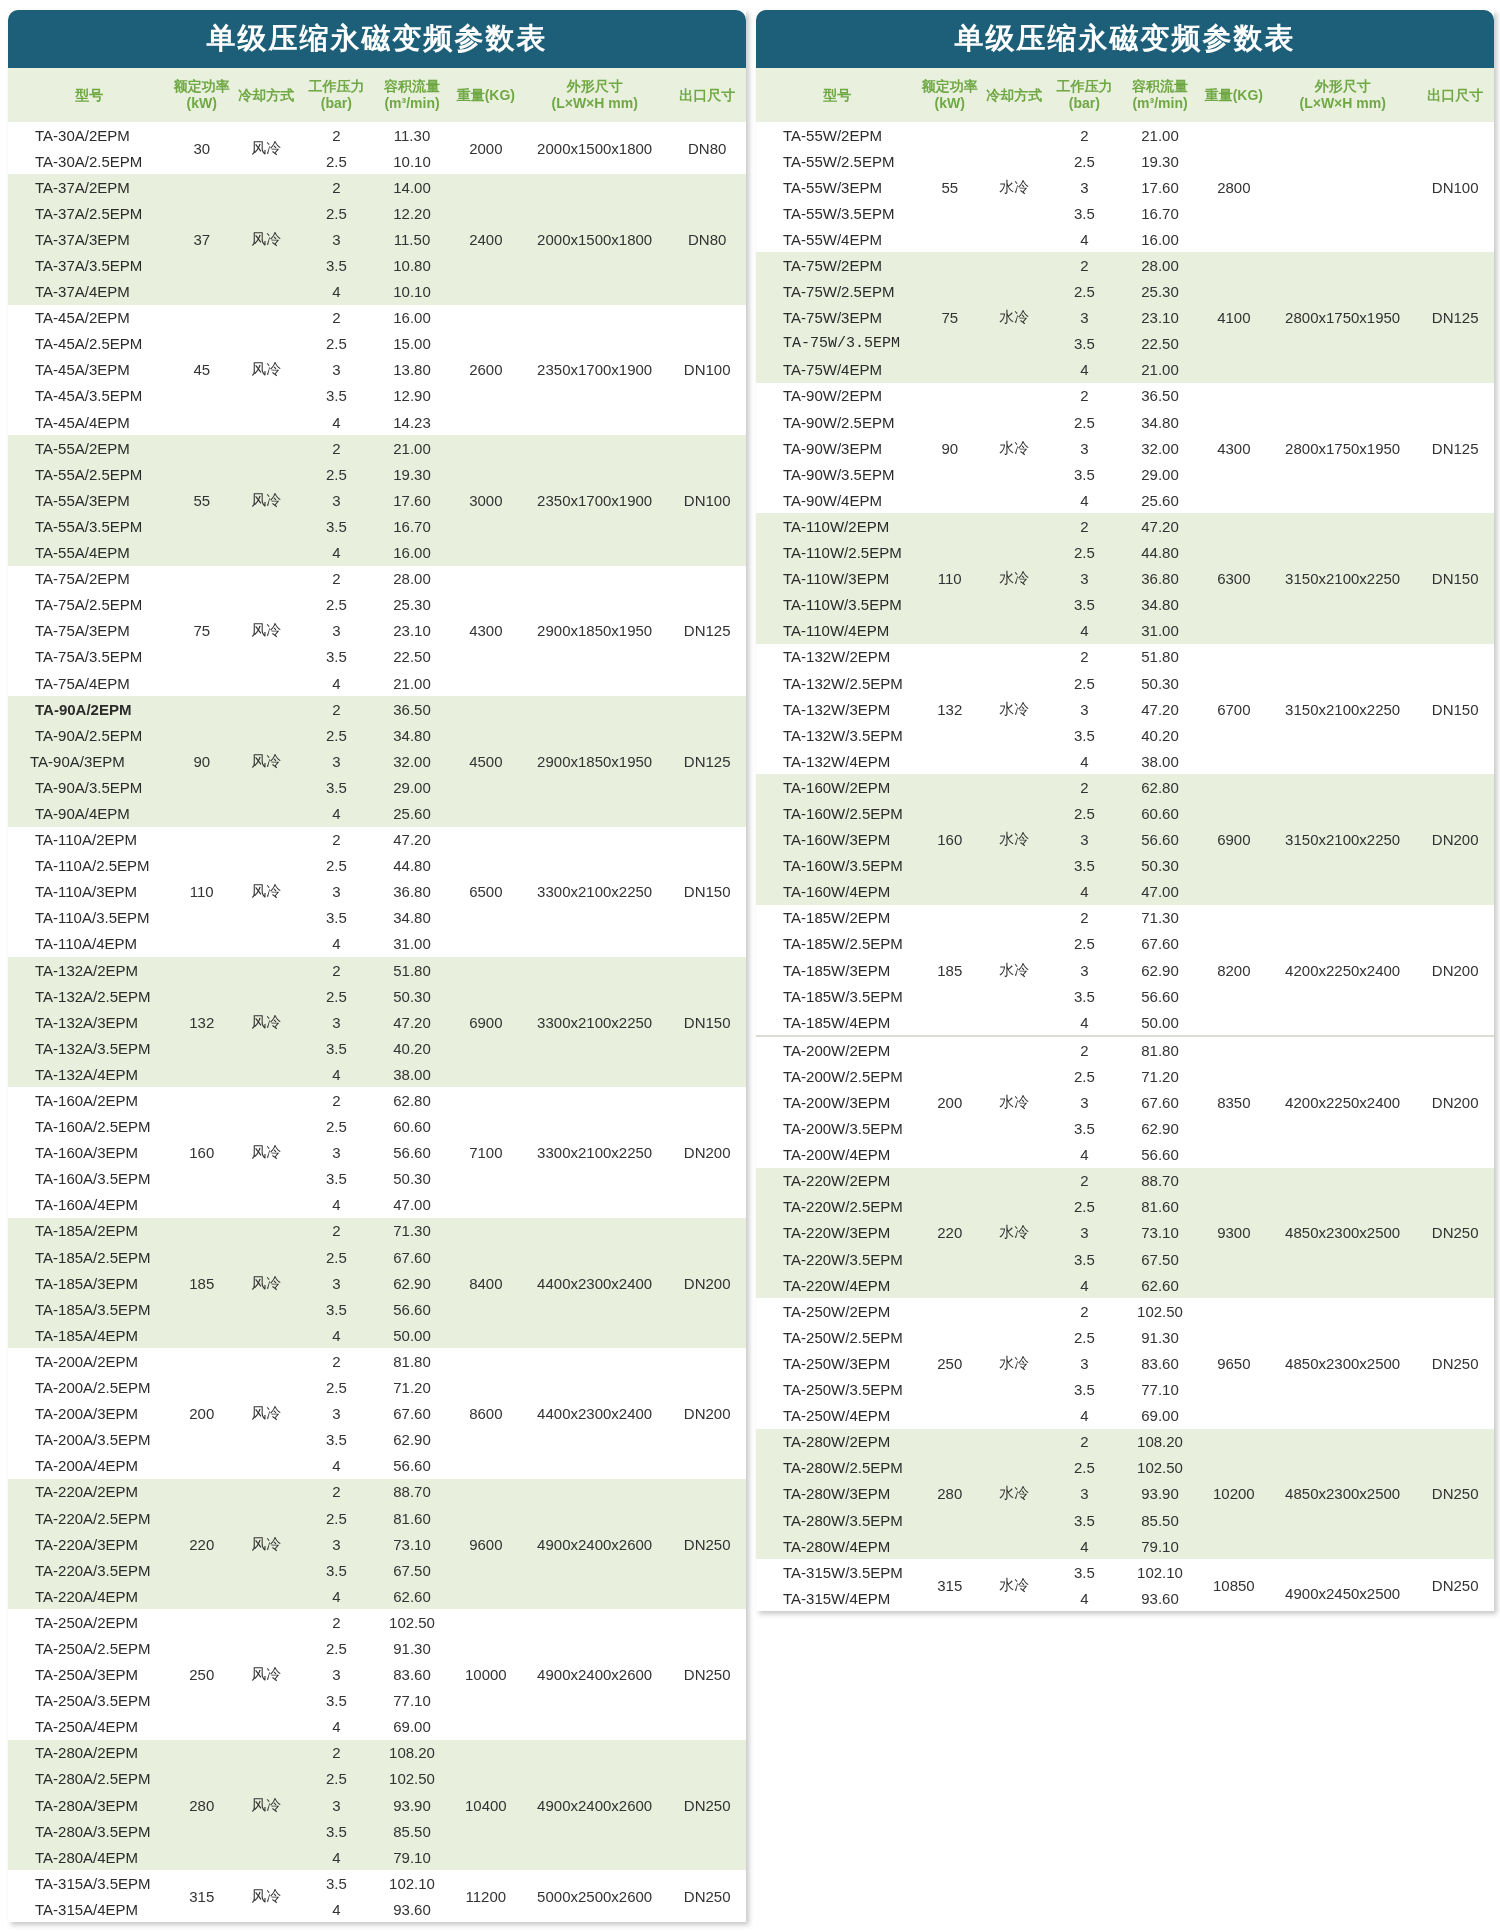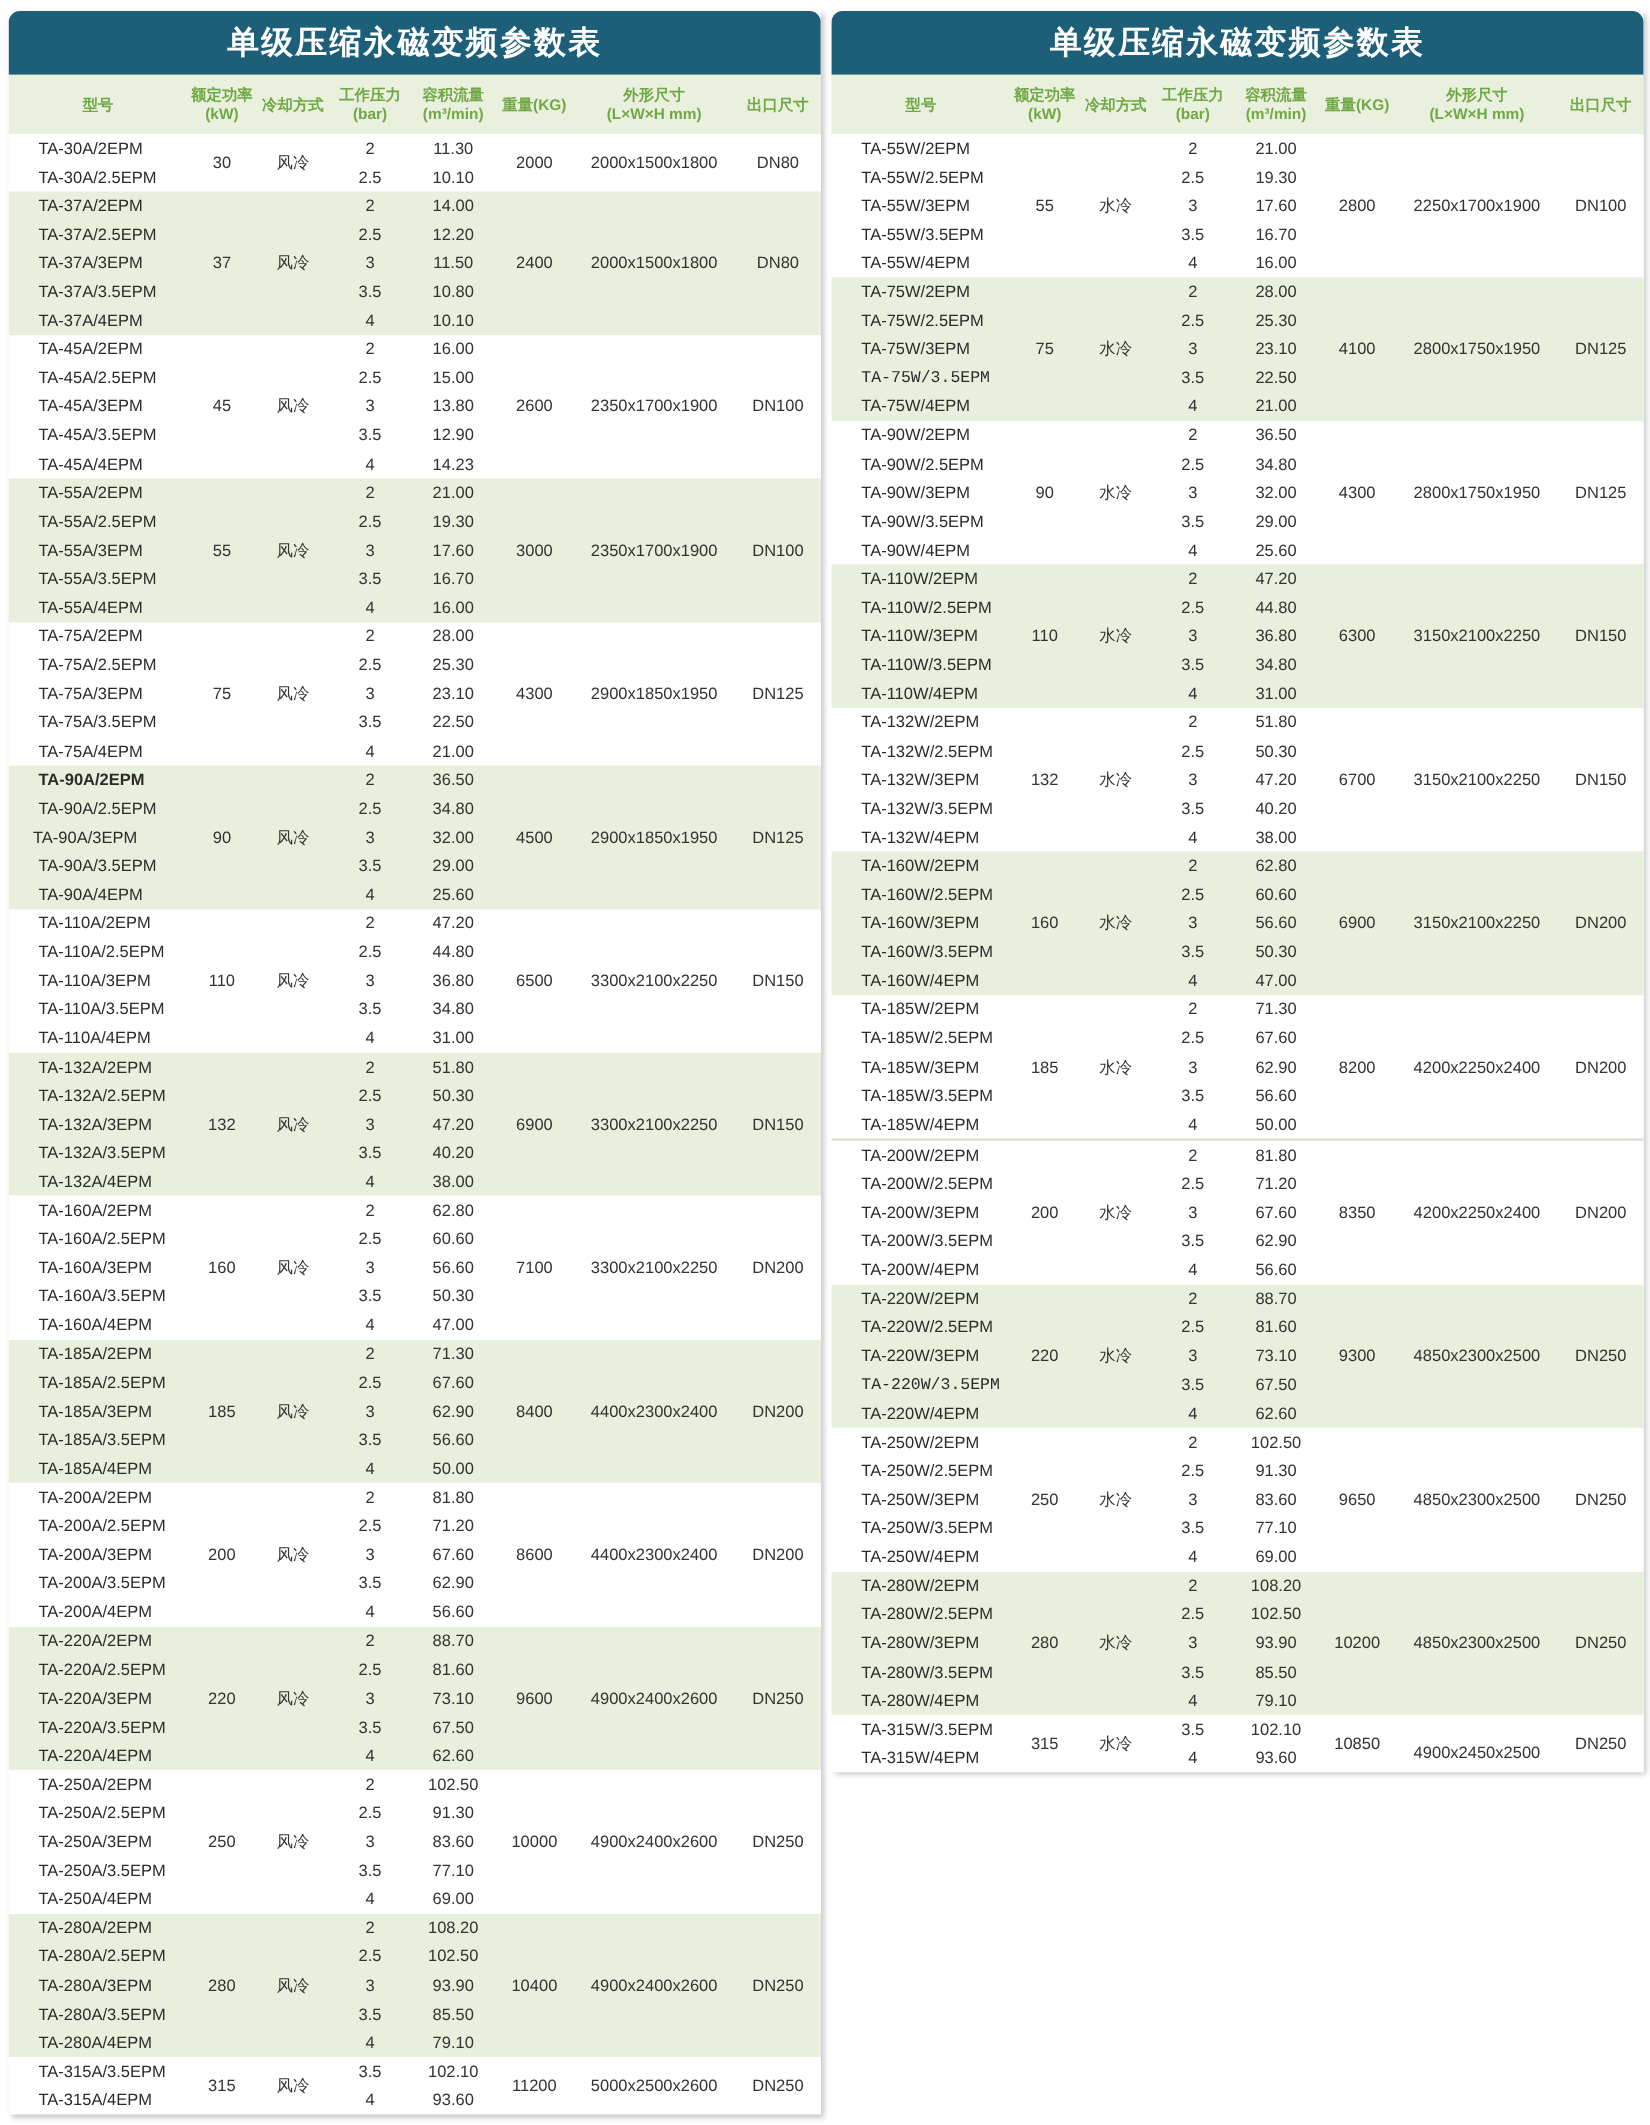--- a/index.html
+++ b/index.html
@@ -451,21 +451,20 @@
           <div class="cell" style="grid-area: 3 / 5;">17.60</div>
           <div class="cell model" style="grid-area: 4 / 1;">TA-55W/3.5EPM</div>
           <div class="cell" style="grid-area: 4 / 4;">3.5</div>
           <div class="cell" style="grid-area: 4 / 5;">16.70</div>
           <div class="cell model" style="grid-area: 5 / 1;">TA-55W/4EPM</div>
           <div class="cell" style="grid-area: 5 / 4;">4</div>
           <div class="cell" style="grid-area: 5 / 5;">16.00</div>
           <div class="cell merged" style="grid-area: 1 / 2 / span 5;">55</div>
           <div class="cell merged" style="grid-area: 1 / 3 / span 5;">水冷</div>
           <div class="cell merged" style="grid-area: 1 / 6 / span 5;">2800</div>
-          <div class="cell merged" style="grid-area: 1 / 7 / span 5;">2250x1700x1900</div>
           <div class="cell merged" style="grid-area: 1 / 8 / span 5;">DN100</div>
         </div>
         <div class="group shaded">
           <div class="cell model" style="grid-area: 1 / 1;">TA-75W/2EPM</div>
           <div class="cell" style="grid-area: 1 / 4;">2</div>
           <div class="cell" style="grid-area: 1 / 5;">28.00</div>
           <div class="cell model" style="grid-area: 2 / 1;">TA-75W/2.5EPM</div>
           <div class="cell" style="grid-area: 2 / 4;">2.5</div>
           <div class="cell" style="grid-area: 2 / 5;">25.30</div>
           <div class="cell model" style="grid-area: 3 / 1;">TA-75W/3EPM</div>
@@ -618,21 +617,21 @@
         <div class="group shaded">
           <div class="cell model" style="grid-area: 1 / 1;">TA-220W/2EPM</div>
           <div class="cell" style="grid-area: 1 / 4;">2</div>
           <div class="cell" style="grid-area: 1 / 5;">88.70</div>
           <div class="cell model" style="grid-area: 2 / 1;">TA-220W/2.5EPM</div>
           <div class="cell" style="grid-area: 2 / 4;">2.5</div>
           <div class="cell" style="grid-area: 2 / 5;">81.60</div>
           <div class="cell model" style="grid-area: 3 / 1;">TA-220W/3EPM</div>
           <div class="cell" style="grid-area: 3 / 4;">3</div>
           <div class="cell" style="grid-area: 3 / 5;">73.10</div>
-          <div class="cell model" style="grid-area: 4 / 1; font-family: Liberation Mono, monospace;">TA-220W/3.5EPM</div>
+          <div class="cell model" style="grid-area: 4 / 1;">TA-220W/3.5EPM</div>
           <div class="cell" style="grid-area: 4 / 4;">3.5</div>
           <div class="cell" style="grid-area: 4 / 5;">67.50</div>
           <div class="cell model" style="grid-area: 5 / 1;">TA-220W/4EPM</div>
           <div class="cell" style="grid-area: 5 / 4;">4</div>
           <div class="cell" style="grid-area: 5 / 5;">62.60</div>
           <div class="cell merged" style="grid-area: 1 / 2 / span 5;">220</div>
           <div class="cell merged" style="grid-area: 1 / 3 / span 5;">水冷</div>
           <div class="cell merged" style="grid-area: 1 / 6 / span 5;">9300</div>
           <div class="cell merged" style="grid-area: 1 / 7 / span 5;">4850x2300x2500</div>
           <div class="cell merged" style="grid-area: 1 / 8 / span 5;">DN250</div>

